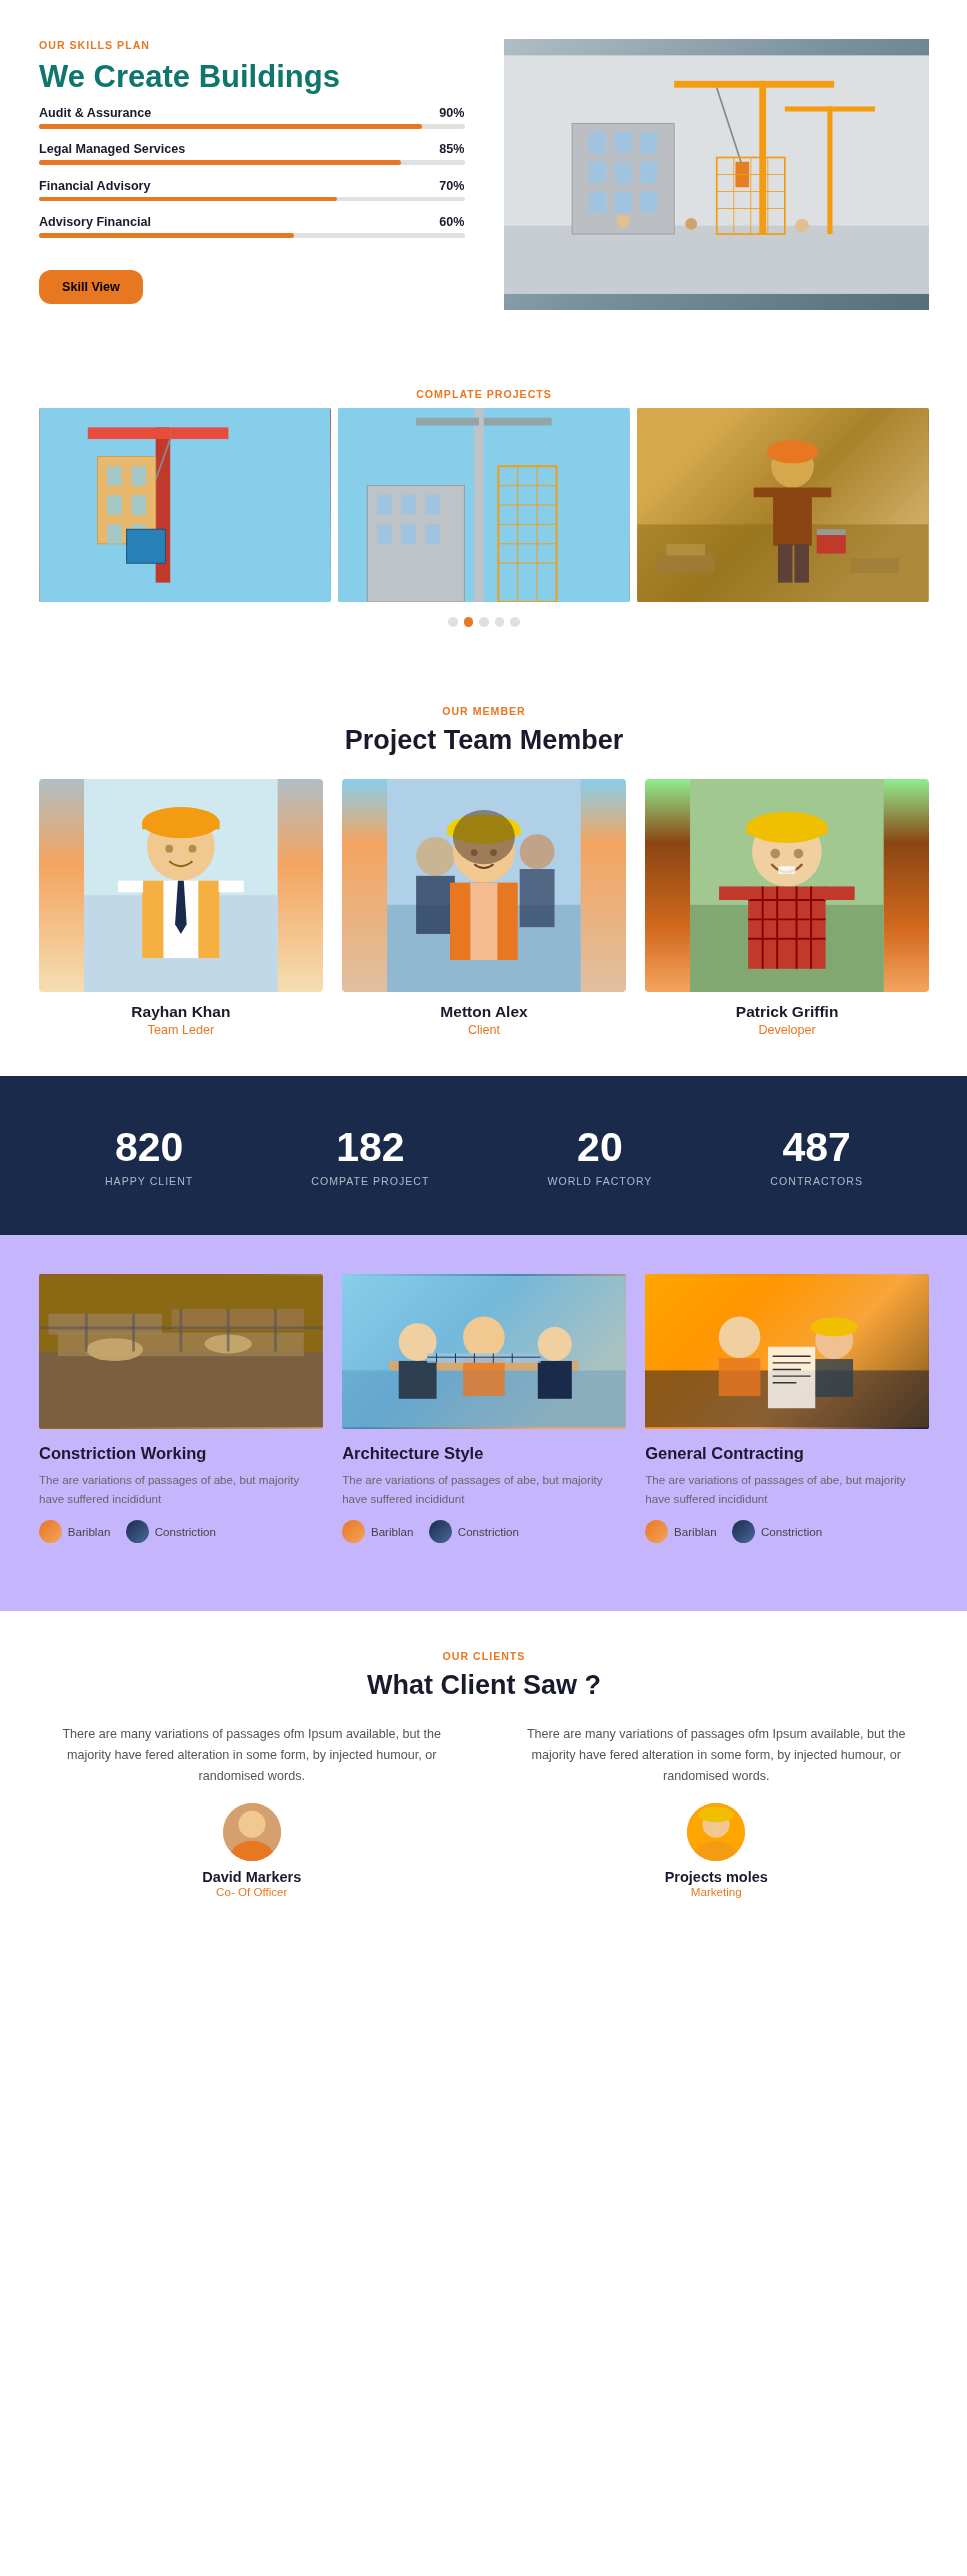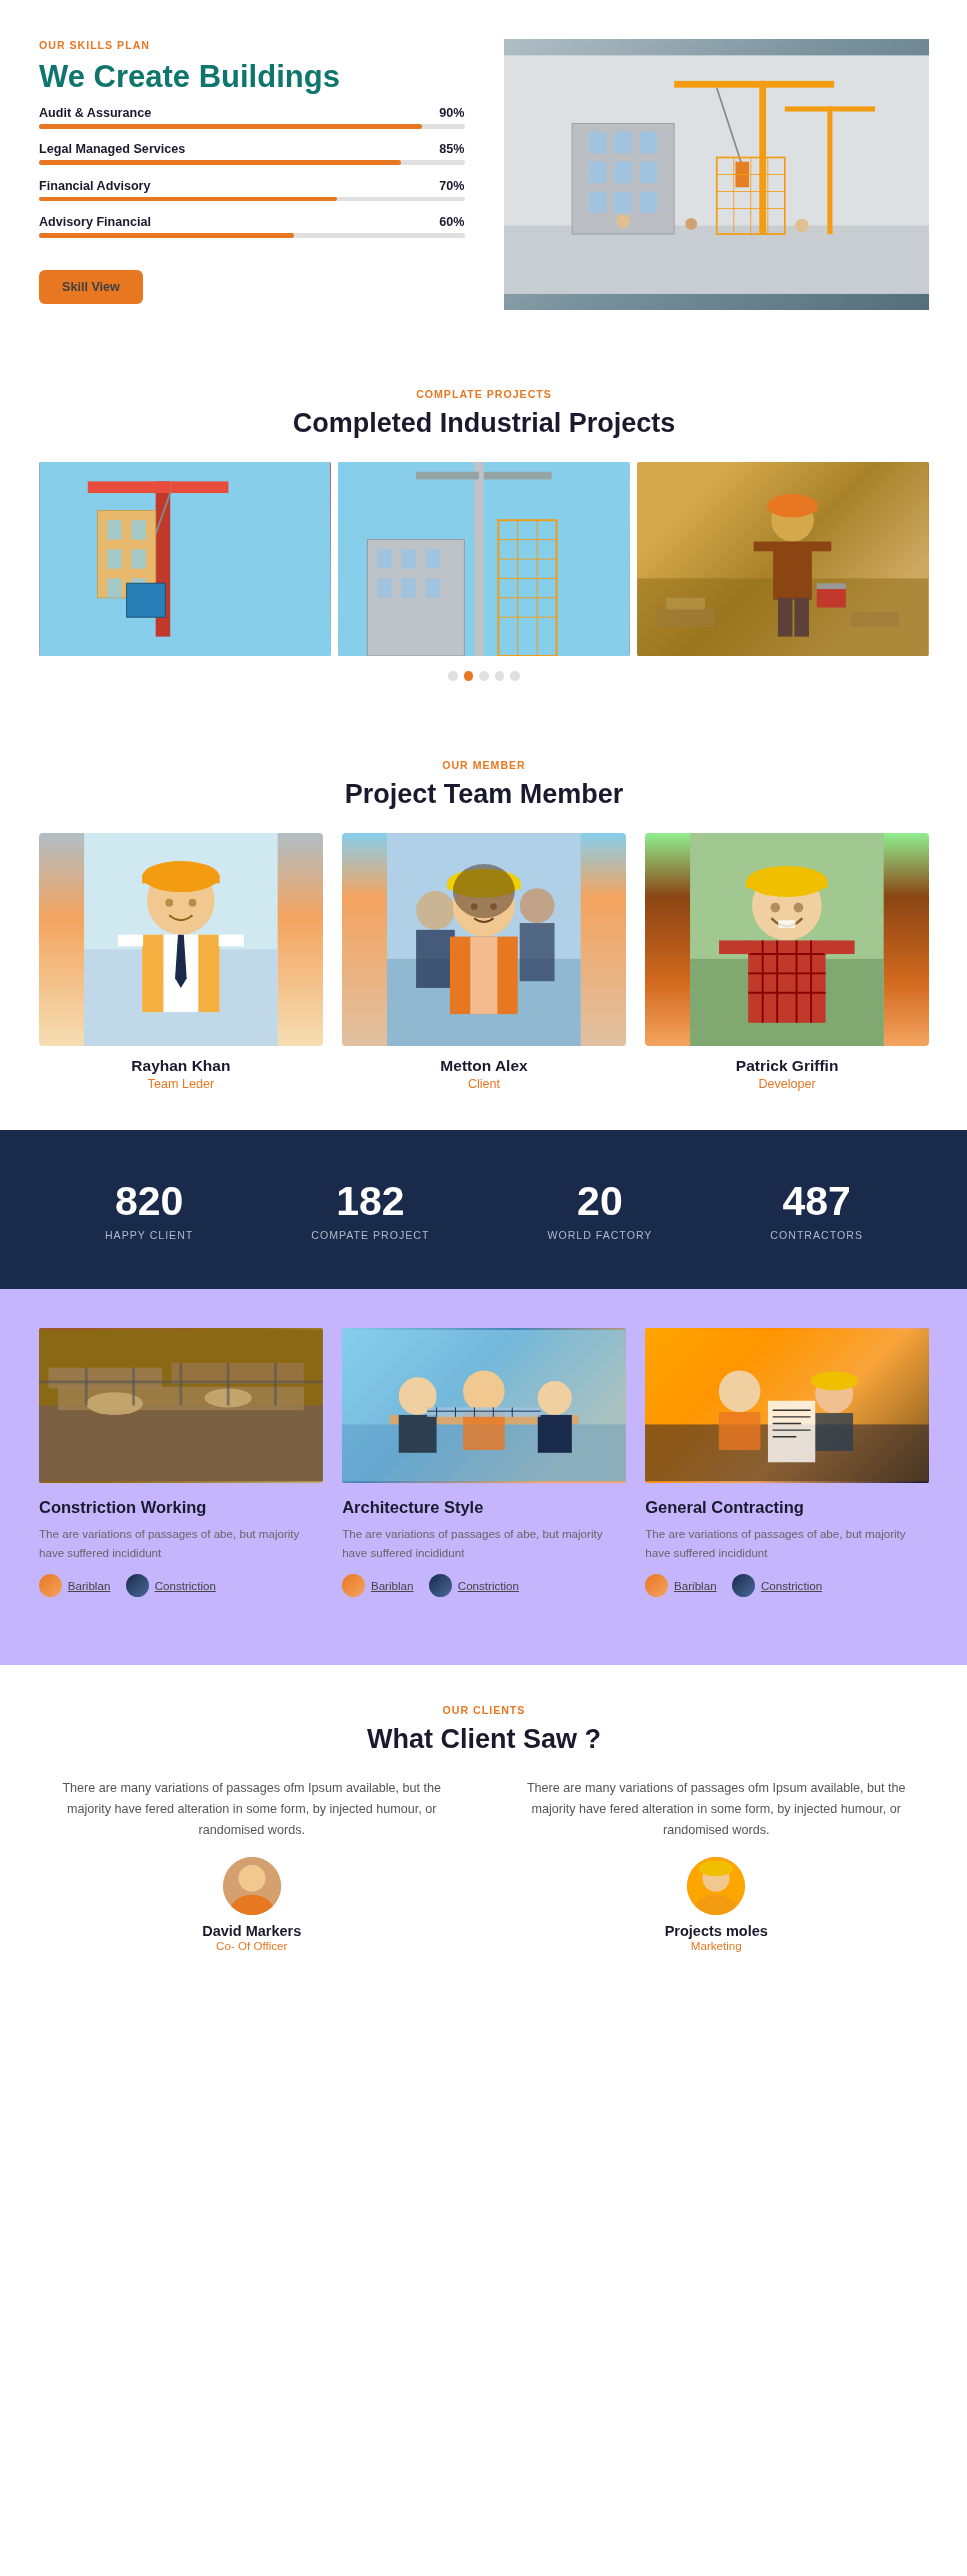--- a/index.html
+++ b/index.html
@@ -59,26 +59,26 @@
       width: 100%;
     }
     .skill-bar-fill {
       height: 4.8px;
       background: #e87722;
       border-radius: 2.9px;
     }
     .skill-view-btn {
       margin-top: 19.4px;
       background: #e87722;
-      color: #404040;
+      color: #000000;
       border: none;
       padding: 9.7px 23px;
       font-size: 12.6px;
       cursor: pointer;
-      border-radius: 6px;
+      border-radius: 12px;
       font-weight: bold;
     }
 
     
     .projects-section {
       padding: 39px 39px;
       text-align: center;
     }
     .section-label {
       color: #e87722;
@@ -200,21 +200,20 @@
       display: flex;
       gap: 15.5px;
       align-items: center;
     }
     .svc-tag {
       display: flex;
       align-items: center;
       gap: 5.8px;
       font-size: 11.6px;
       color: #444;
-      text-decoration: underline;
     }
     .svc-avatar {
       width: 23px; height: 23px;
       border-radius: 50%;
       background: #b0bec5;
       display: inline-block;
       overflow: hidden;
     }
     .av1 { background: linear-gradient(135deg, #e87722, #f4a460); }
     .av2 { background: linear-gradient(135deg, #1a2a4a, #4a6a9a); }
@@ -338,21 +337,20 @@
         <circle cx="140" cy="195" r="8" fill="#e0c090"></circle>
         <circle cx="220" cy="198" r="7" fill="#d4a070"></circle>
         <circle cx="350" cy="200" r="8" fill="#e0c090"></circle>
       </svg>
     </div>
   </div>
 </section>
 
 <section class="projects-section">
   <div class="section-label">COMPLATE PROJECTS</div>
-  <h2 class="section-title">Completed Industrial Projects</h2>
   <div class="projects-grid">
     <div class="project-img proj-img-1">
       <svg viewBox="0 0 300 200" xmlns="http://www.w3.org/2000/svg" style="width:100%;height:100%">
         <rect width="300" height="200" fill="#87CEEB"></rect>
 
         <rect x="120" y="20" width="15" height="160" fill="#c0392b"></rect>
         <rect x="50" y="20" width="85" height="12" fill="#e74c3c"></rect>
         <rect x="135" y="20" width="60" height="12" fill="#e74c3c"></rect>
         <line x1="135" y1="32" x2="100" y2="130" stroke="#888" stroke-width="2"></line>
         <rect x="60" y="50" width="60" height="90" fill="#e8b86d" stroke="#c8a04d" stroke-width="1"></rect>

